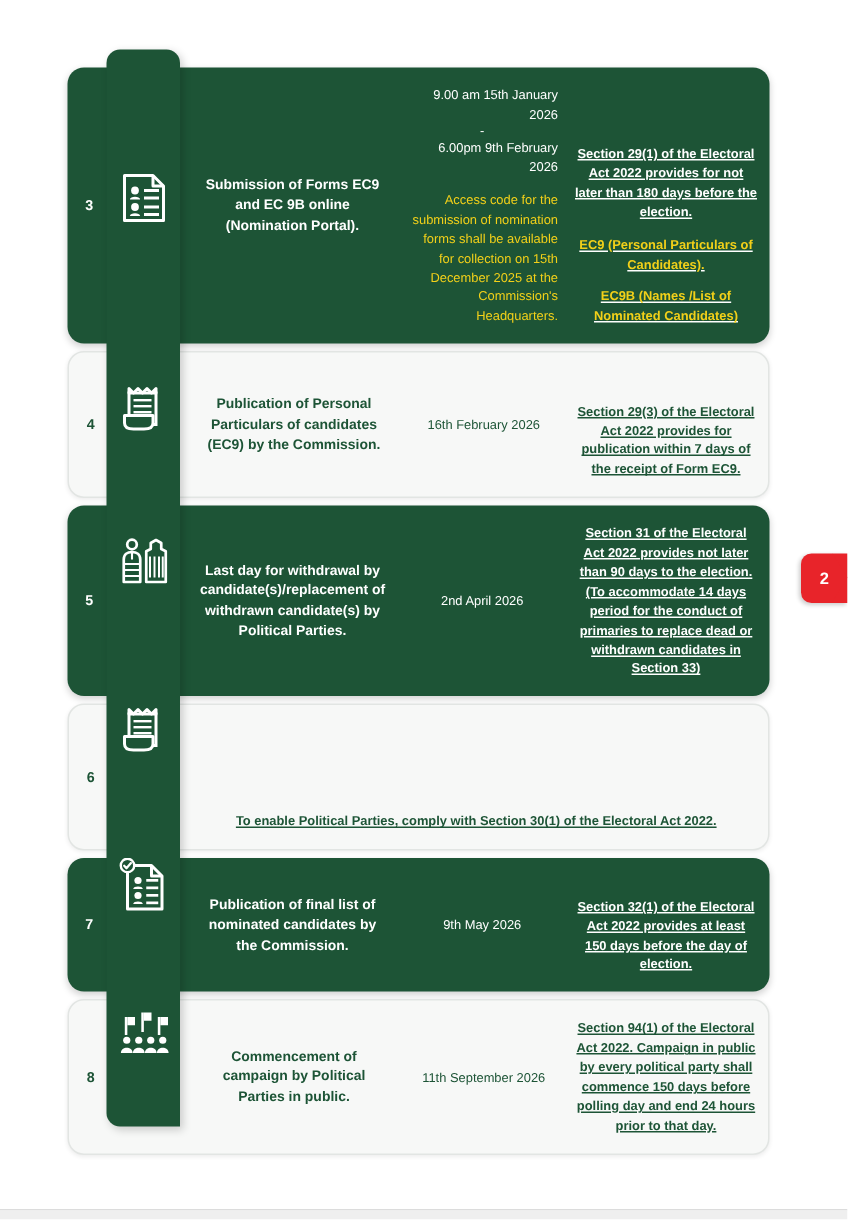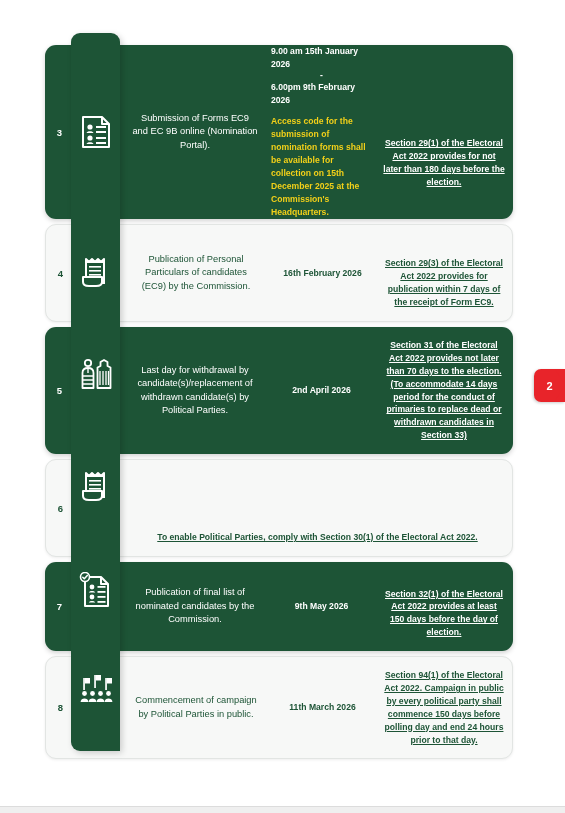--- a/index.html
+++ b/index.html
@@ -61,33 +61,33 @@
   }
 
   .col-title {
     flex: 0 0 142px;
     display: flex;
     align-items: center;
     justify-content: center;
     text-align: center;
     padding: 12px 8px;
     font-size: 9.3px;
-    font-weight: 400;
+    font-weight: 700;
     line-height: 1.45;
   }
   .col-date {
     flex: 0 0 111px;
     display: flex;
     flex-direction: column;
     align-items: center;
     justify-content: center;
-    text-align: left;
-    padding: 0 5px;
+    text-align: right;
+    padding: 12px 5px;
     font-size: 8.6px;
-    font-weight: 700;
+    font-weight: 400;
     line-height: 1.5;
   }
   .col-remark {
     flex: 1 1 auto;
     display: flex;
     flex-direction: column;
     align-items: center;
     justify-content: flex-end;
     text-align: center;
     padding: 12px 8px 12px 6px;
@@ -197,21 +197,23 @@
       <div class="col-date">
         <span>9.00 am 15th January 2026</span>
         <span class="dash">-</span>
         <span>6.00pm 9th February 2026</span>
         <span class="spacer"></span>
         <span class="accent">Access code for the submission of nomination forms shall be available for collection on 15th December 2025 at the Commission's Headquarters.</span>
       </div>
       <div class="col-remark">
         <span>Section 29(1) of the Electoral Act 2022 provides for not later than 180 days before the election.</span>
         <span class="spacer"></span>
+        <span class="accent">EC9 (Personal Particulars of Candidates).</span>
         <span class="spacer"></span>
+        <span class="accent">EC9B (Names /List of Nominated Candidates)</span>
       </div>
     </div>
 
     <div class="row light" style="min-height:98px;">
       <div class="col-num">4</div>
       <div class="col-icon"></div>
       <div class="col-title">Publication of Personal Particulars of candidates (EC9) by the Commission.</div>
       <div class="col-date">
         <span>16th February 2026</span>
       </div>
@@ -221,21 +223,21 @@
     </div>
 
     <div class="row dark" style="min-height:99px;">
       <div class="col-num">5</div>
       <div class="col-icon"></div>
       <div class="col-title">Last day for withdrawal by candidate(s)/replacement of withdrawn candidate(s) by Political Parties.</div>
       <div class="col-date">
         <span>2nd April 2026</span>
       </div>
       <div class="col-remark">
-        <span>Section 31 of the Electoral Act 2022 provides not later than 70 days to the election. (To accommodate 14 days period for the conduct of primaries to replace dead or withdrawn candidates in Section 33)</span>
+        <span>Section 31 of the Electoral Act 2022 provides not later than 90 days to the election. (To accommodate 14 days period for the conduct of primaries to replace dead or withdrawn candidates in Section 33)</span>
       </div>
     </div>
 
     <div class="row light" style="min-height:98px;">
       <div class="col-num">6</div>
       <div class="col-icon"></div>
       <div class="col-remark">
         <span>To enable Political Parties, comply with Section 30(1) of the Electoral Act 2022.</span>
       </div>
     </div>
@@ -250,21 +252,21 @@
       <div class="col-remark">
         <span>Section 32(1) of the Electoral Act 2022 provides at least 150 days before the day of election.</span>
       </div>
     </div>
 
     <div class="row light" style="min-height:101px;">
       <div class="col-num">8</div>
       <div class="col-icon"></div>
       <div class="col-title">Commencement of campaign by Political Parties in public.</div>
       <div class="col-date">
-        <span>11th March 2026</span>
+        <span>11th September 2026</span>
       </div>
       <div class="col-remark">
         <span>Section 94(1) of the Electoral Act 2022. Campaign in public by every political party shall commence 150 days before polling day and end 24 hours prior to that day.</span>
       </div>
     </div>
 
   </div>
 
   <div id="band"></div>
 

